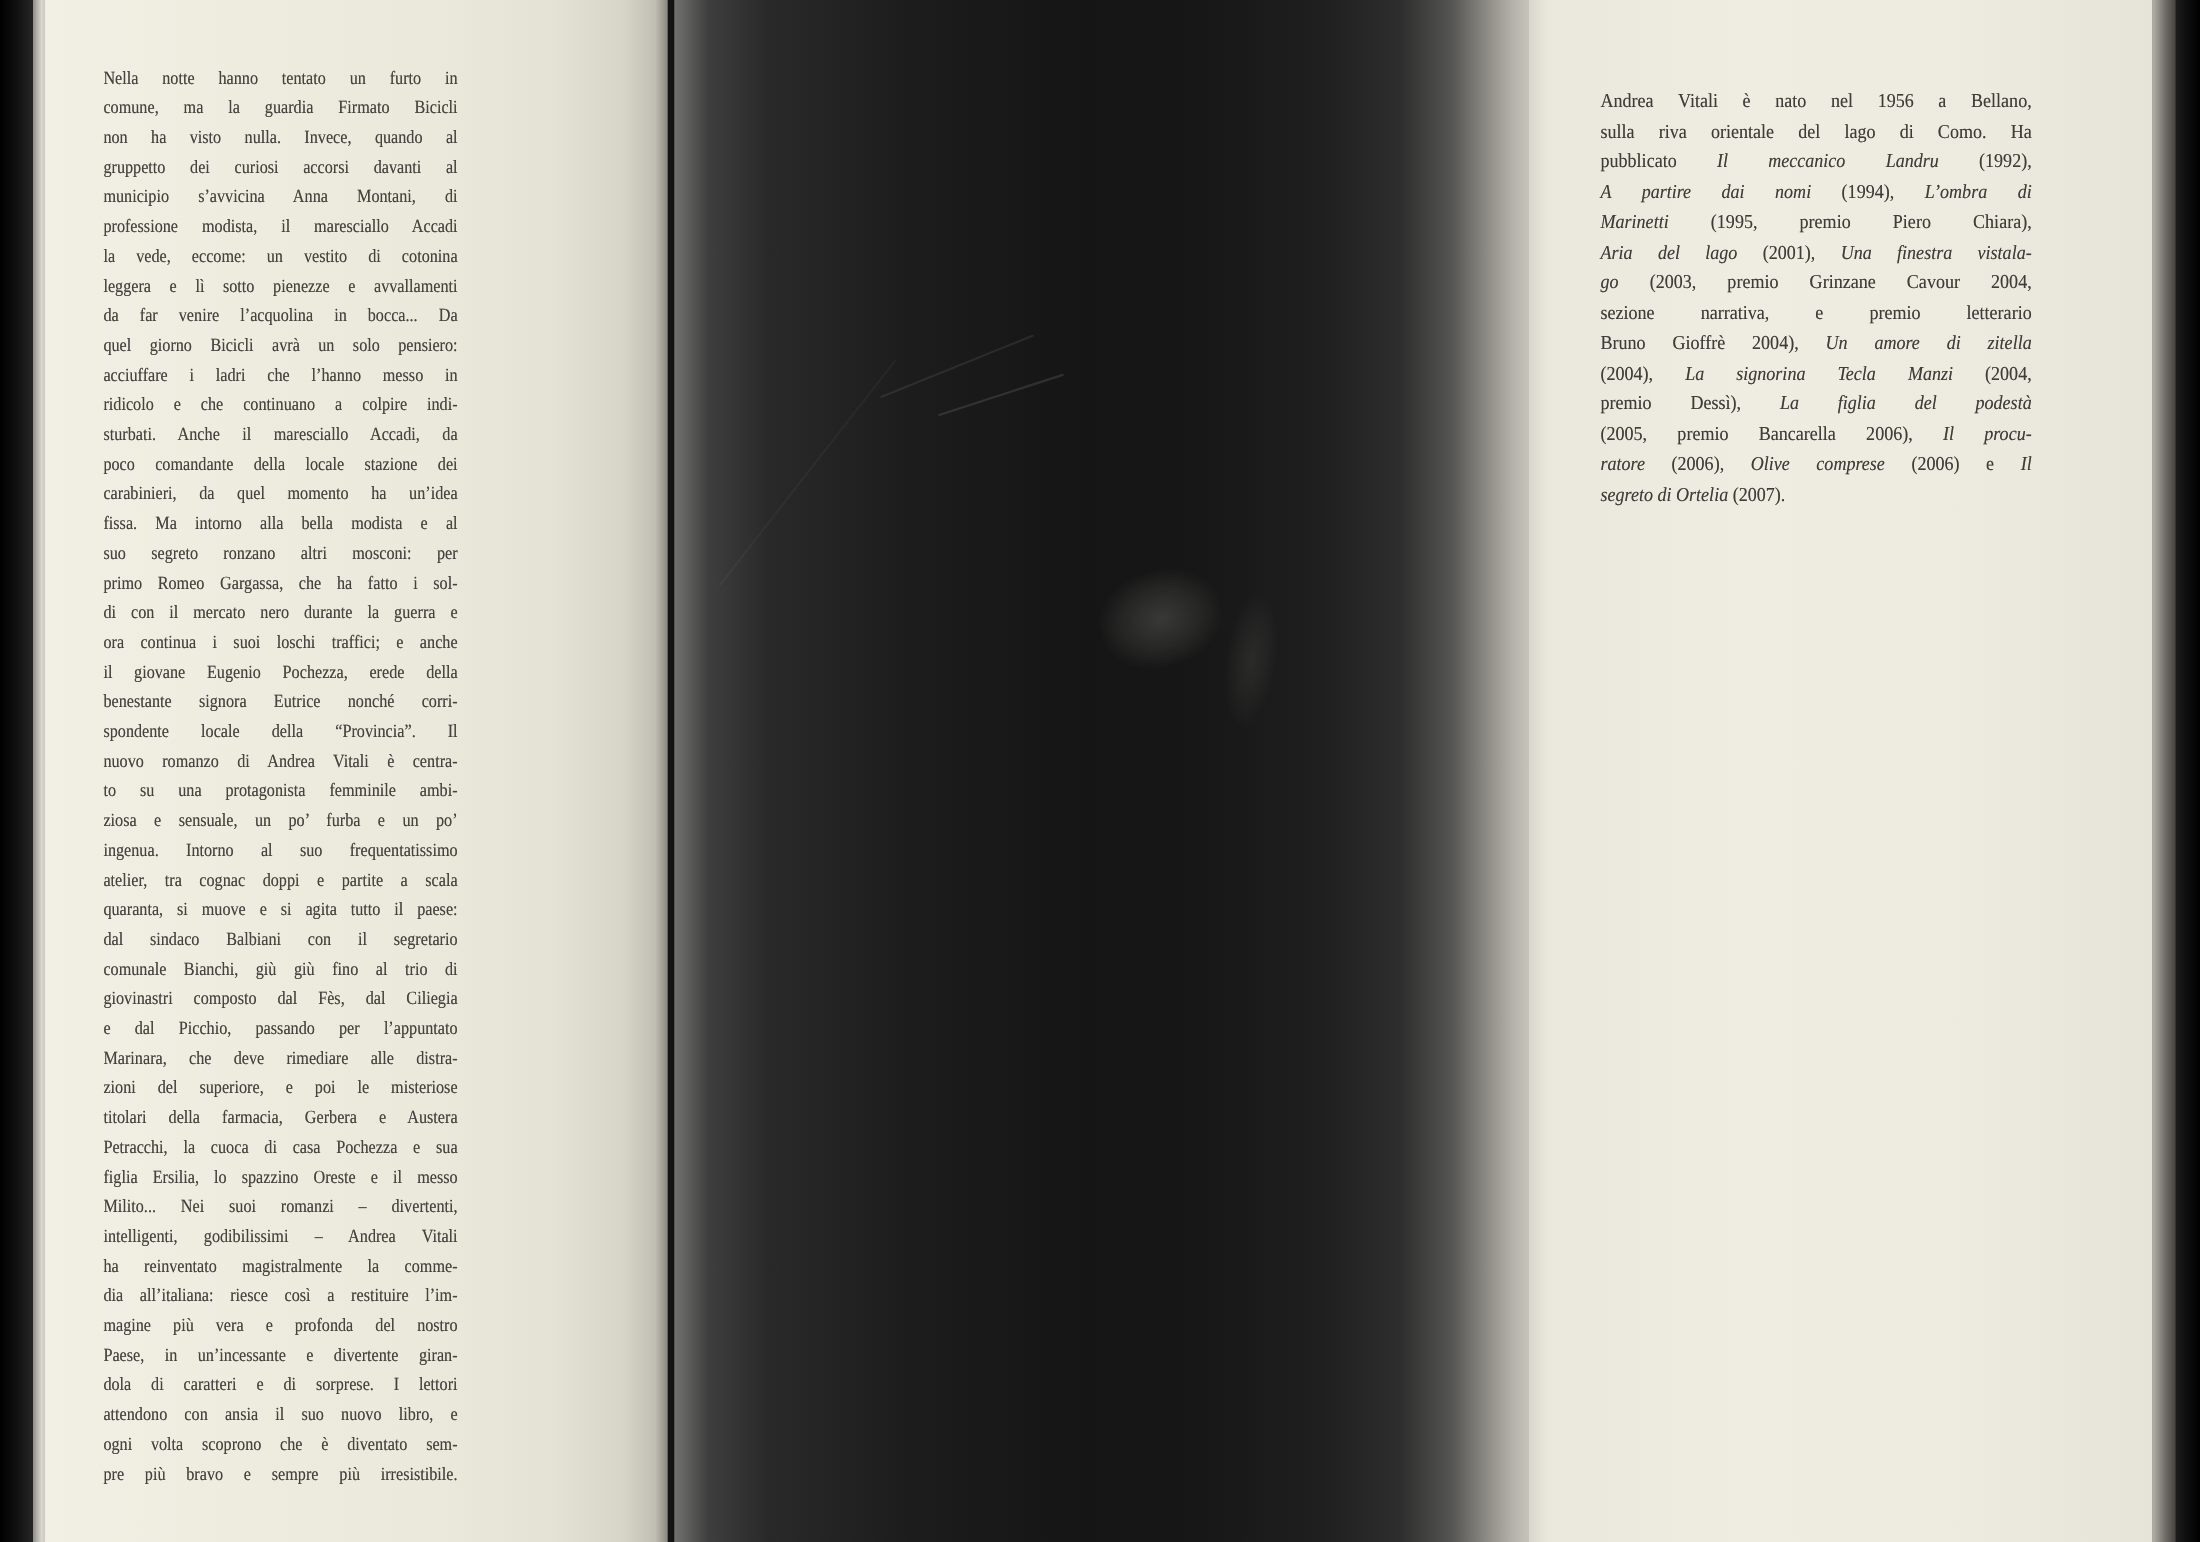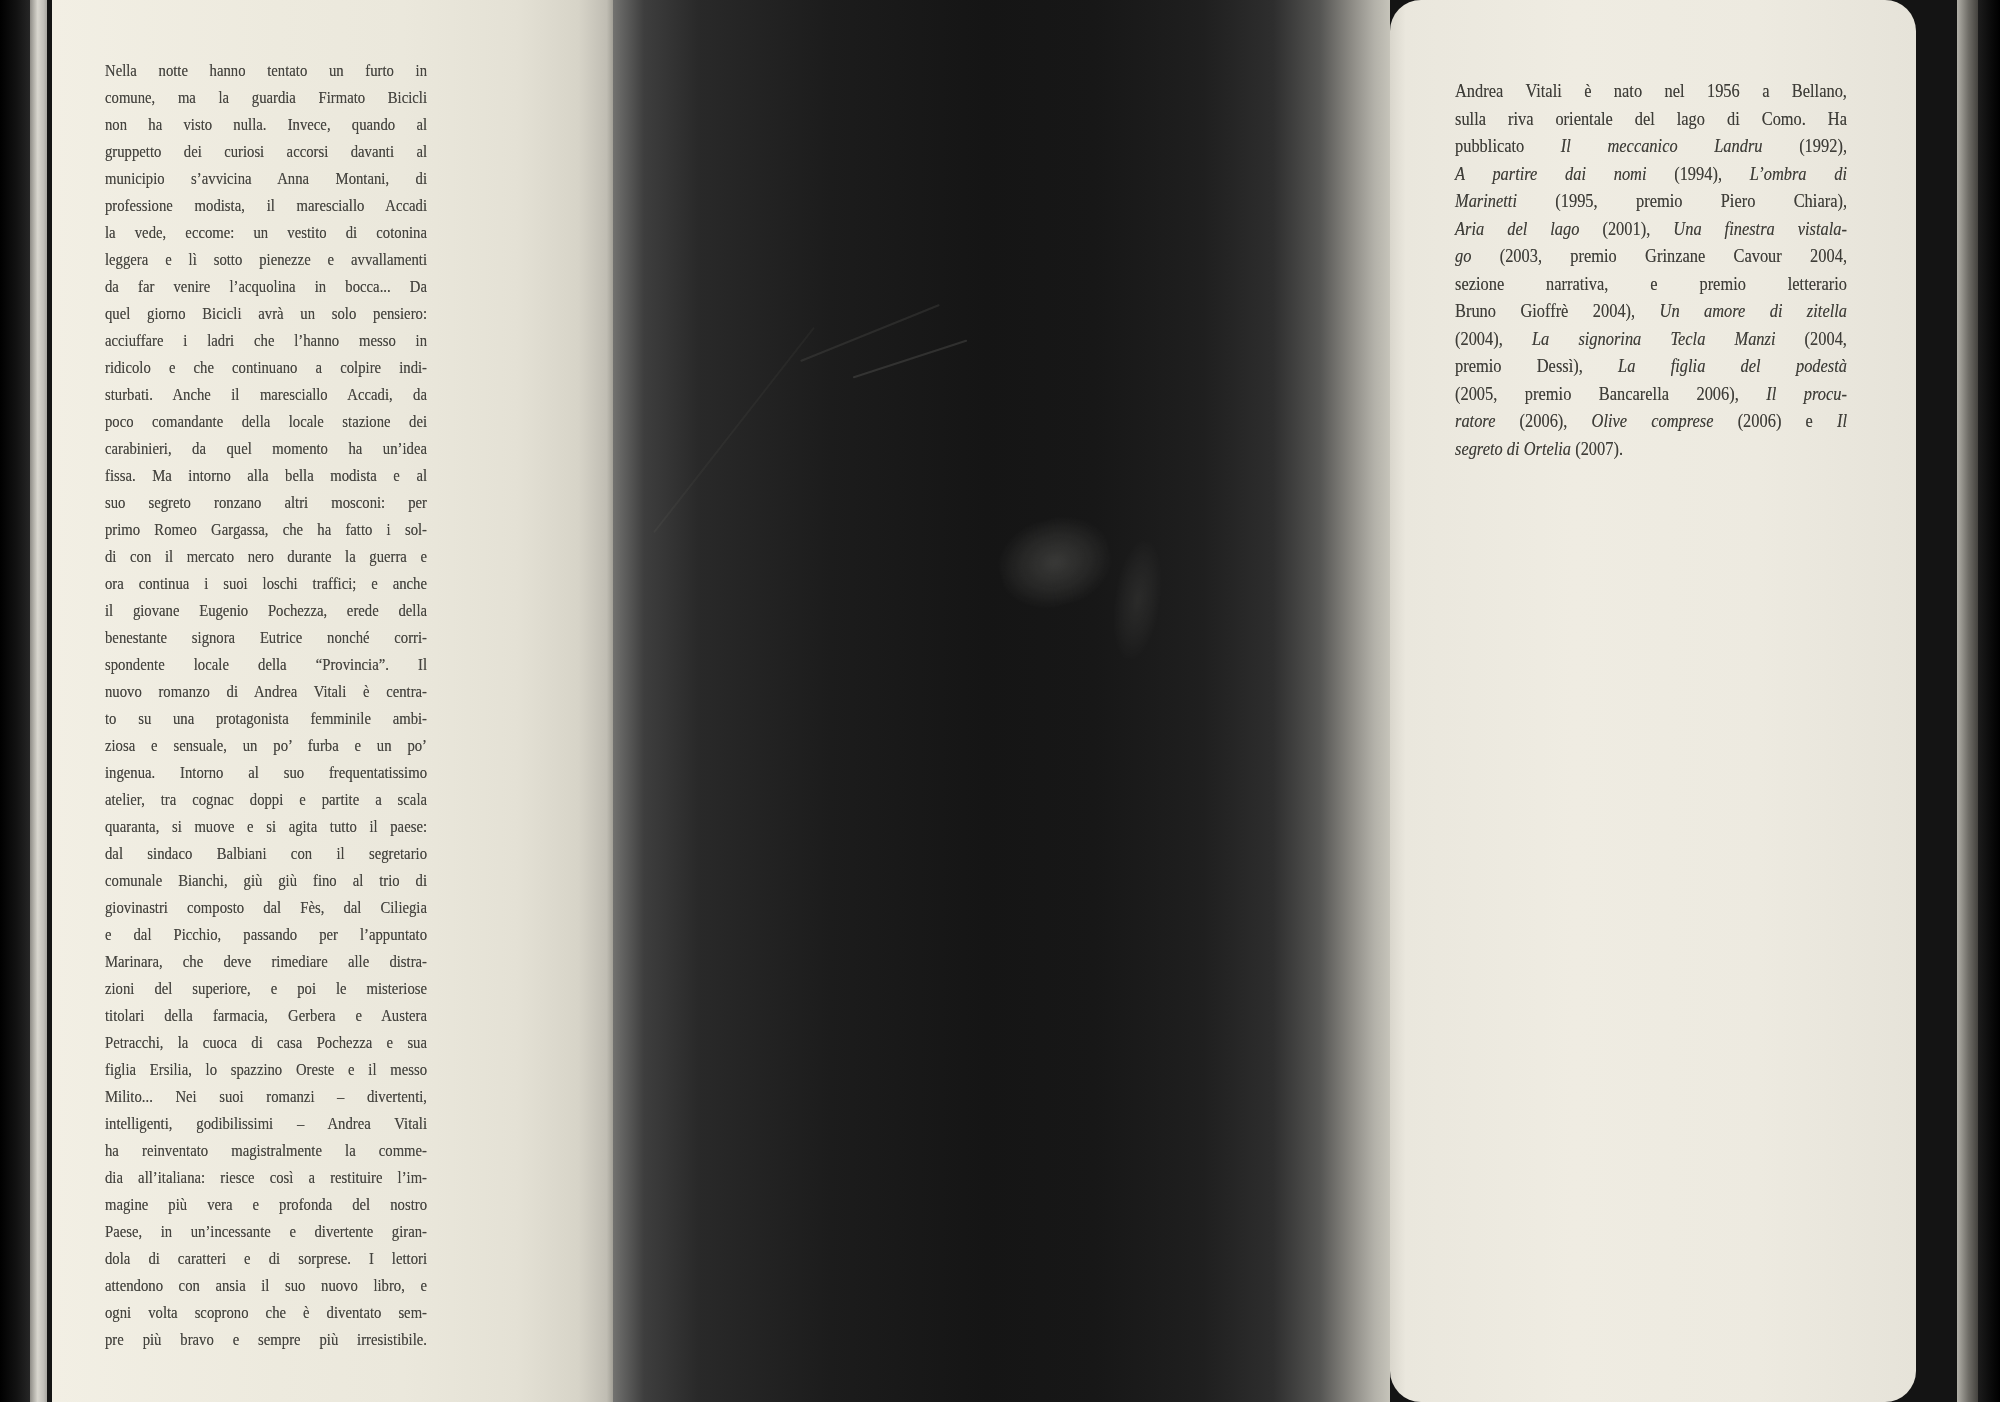--- a/index.html
+++ b/index.html
@@ -8,26 +8,26 @@
     width:2000px;height:1402px;
     overflow:hidden;
     background:#141414;
     font-family:"Liberation Serif","DejaVu Serif",serif;
   }
   .layer{position:absolute;top:0;height:100%;}
   .strip-black-left{left:0;width:30px;
     background:linear-gradient(90deg,#000 0%,#121212 55%,#262626 100%);}
   .strip-light-left{left:30px;width:17px;
     background:linear-gradient(90deg,#8f8d87 0%,#d8d6ce 45%,#c2c0ba 80%,#a8a6a0 100%);}
-  .page-left{left:52px;width:566px;
+  .page-left{left:41px;width:566px;
     background:linear-gradient(90deg,#f2efe4 0%,#edeade 40%,#ebe8dc 62%,#e4e1d5 82%,#d7d4c8 93%,#c0bdb3 98%,#8a8880 100%);}
   .gutter{left:613px;width:777px;
     background:linear-gradient(90deg,#727270 0%,#3e3e3e 4%,#292929 11%,#1c1c1c 28%,#151515 48%,#171717 62%,#1f1f1f 76%,#2e2e2e 85%,#555553 91%,#8c8a84 95%,#b3b1a9 98%,#c6c4ba 100%);}
-  .page-right{left:1390px;width:526px;
-    background:linear-gradient(90deg,#d9d6cc 0%,#eae7dd 3%,#efece2 35%,#edeae0 70%,#e6e3d9 100%);border-radius:31px;}
+  .page-right{left:1390px;width:567px;
+    background:linear-gradient(90deg,#d9d6cc 0%,#eae7dd 3%,#efece2 35%,#edeae0 70%,#e6e3d9 100%);}
   .edge-right{left:1957px;width:21px;
     background:linear-gradient(90deg,#b2b0a8 0%,#6e6c66 55%,#44423e 100%);}
   .strip-black-right{left:1978px;width:22px;
     background:linear-gradient(90deg,#1c1c1c 0%,#0a0a0a 60%,#000 100%);}
 
   .textblock{
     position:absolute;
     transform-origin:left top;
     color:#45443f;
   }

